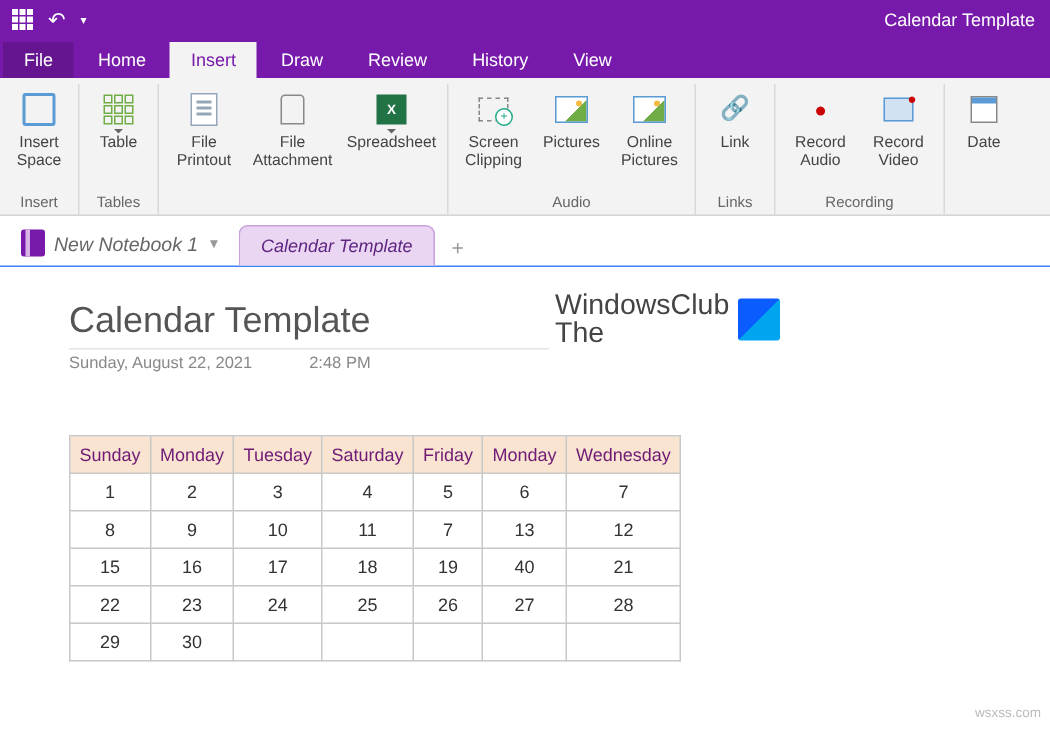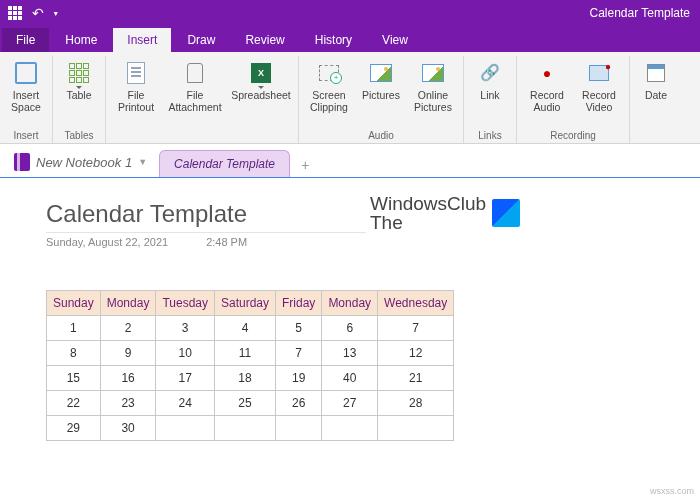--- a/index.html
+++ b/index.html
@@ -63,21 +63,21 @@
 .brand { position:absolute; left:370px; top:194px; display:flex; align-items:center; gap:6px; color:#444;}
 .brand .t1 { font-size:19px; font-weight:300; line-height:1;}
 .brand .sq { width:28px; height:28px; background:linear-gradient(135deg,#0a5cff 50%,#00a4ef 50%); border-radius:2px;}
 
 
 .cal { margin-top: 42px; border-collapse: collapse; }
 .cal th, .cal td { border:1px solid #c8c8c8; padding:5px 6px; font-size:12px; text-align:center; min-width:46px;}
 .cal th { background:#f8e4d0; font-weight:normal; color:#701a75;}
 .cal td { color:#333; }
 
-.watermark { position:absolute; bottom:4px; right:6px; font-size:9px; color:#bbb;}
+.watermark { position:absolute; bottom:20px; right:6px; font-size:9px; color:#bbb;}
 </style>
 </head>
 <body>
 
 <div class="titlebar">
   <div class="qat">
     <div class="waffle">
         <span></span>
         <span></span>
         <span></span>

